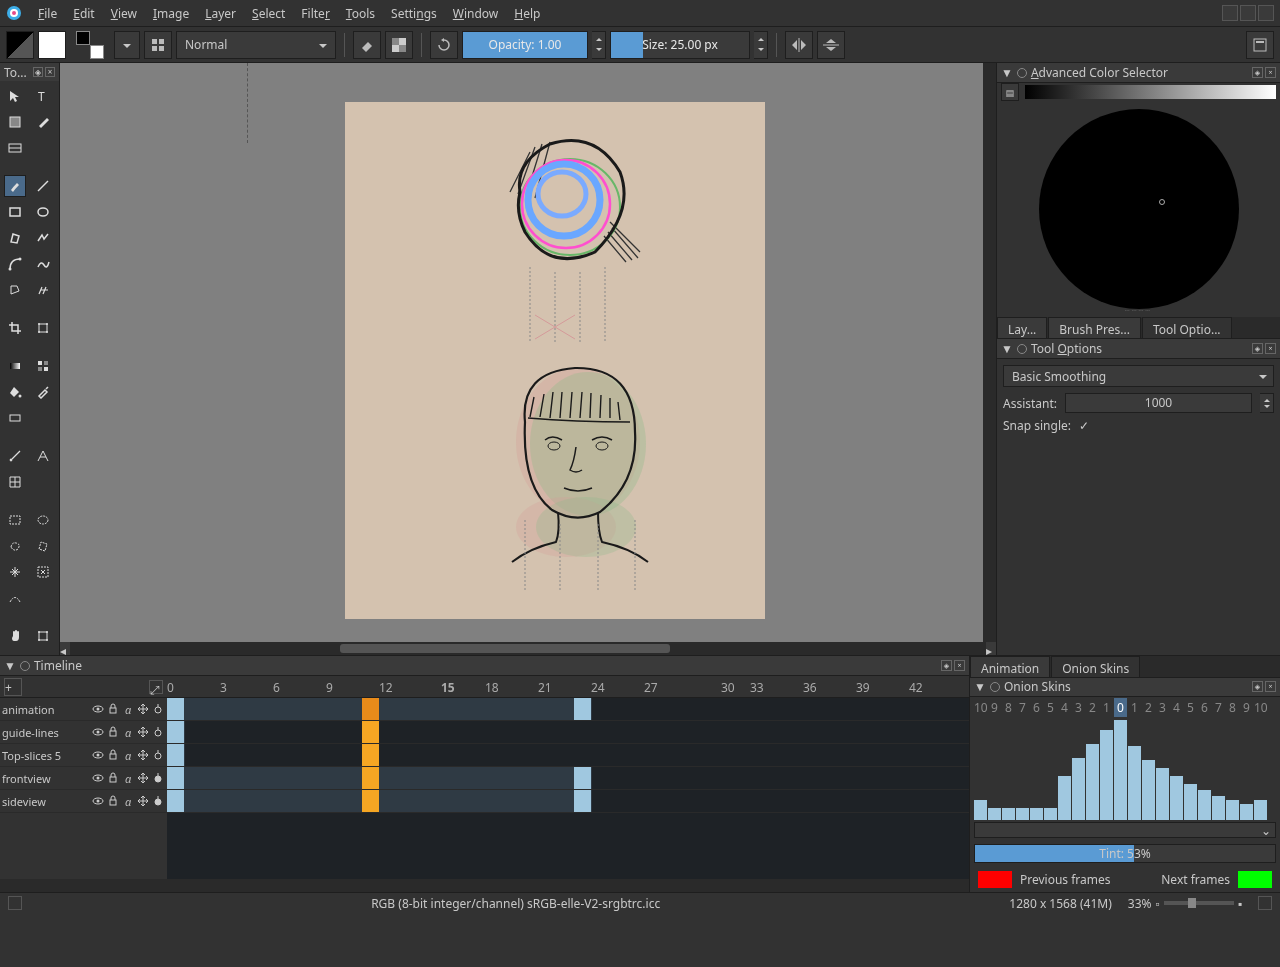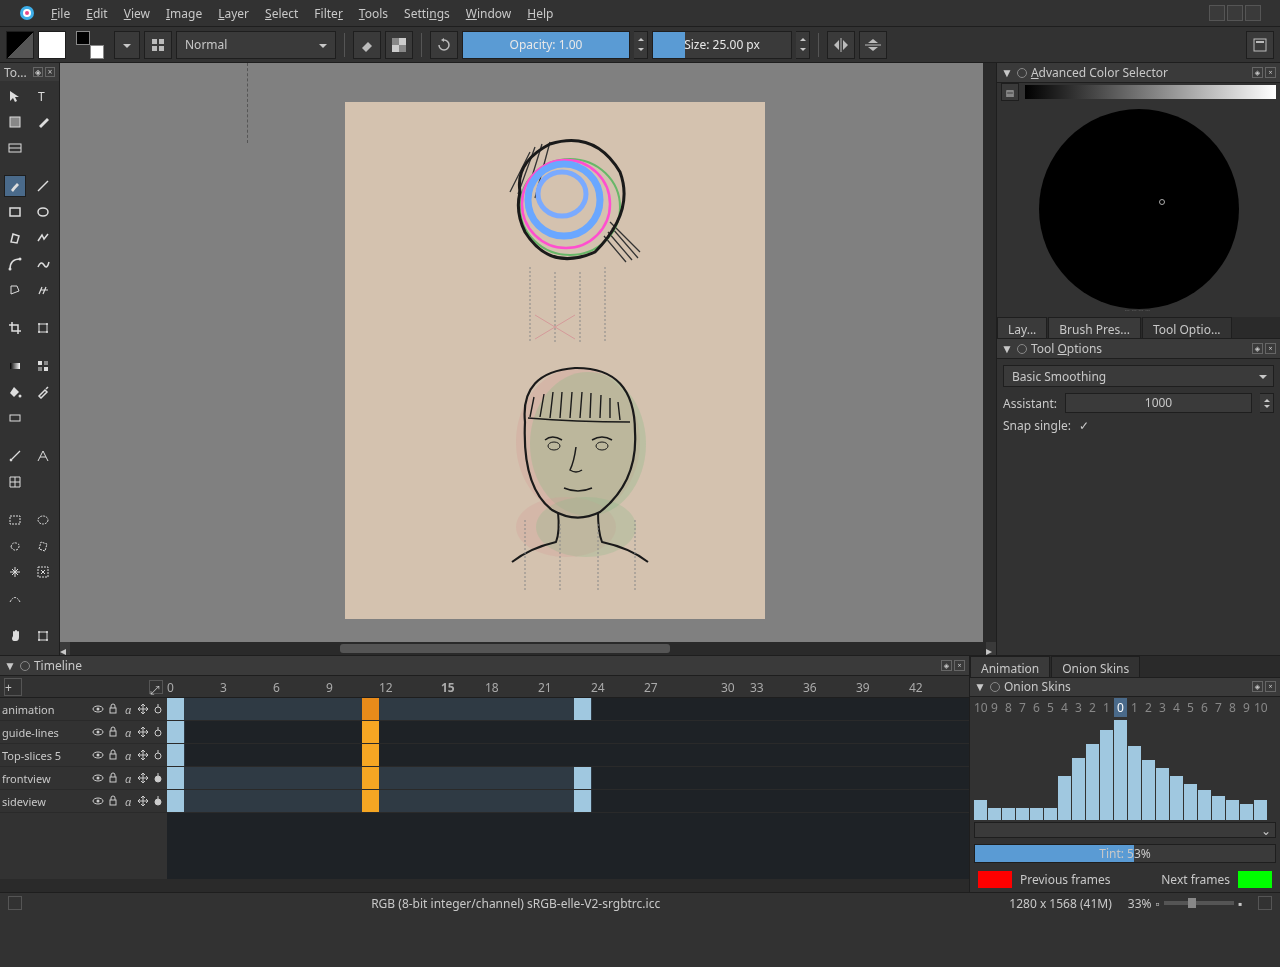--- a/index.html
+++ b/index.html
@@ -1,41 +1,41 @@
 <!DOCTYPE html>
 <html><head>
 <meta charset="utf-8">
 <style>
 * { margin:0; padding:0; box-sizing:border-box; font-family:"Noto Sans",sans-serif; font-size:12px; -webkit-user-select:none; user-select:none;}
 html,body{width:1280px;height:967px;background:#323232;color:#c8c8c8;overflow:hidden;}
 svg{display:block;}
 
 
-#menubar{height:27px;background:#323232;display:flex;align-items:center;padding:0 19px;border-bottom:1px solid #1e1e1e;}
+#menubar{height:27px;background:#323232;display:flex;align-items:center;padding:0 6px;border-bottom:1px solid #1e1e1e;}
 #menubar .logo{width:16px;height:16px;margin-right:8px;}
 #menubar .mitem{padding:4px 8px;color:#c8c8c8;}
 #menubar .mitem u{text-decoration:underline;}
 #menubar .wbtns{margin-left:auto;display:flex;gap:2px;}
 #menubar .wbtns .wb{width:16px;height:16px;border:1px solid #555;background:#3a3a3a;}
 
 
 #toolbar{height:36px;background:#323232;display:flex;align-items:center;padding:0 6px;gap:4px;border-bottom:1px solid #1e1e1e;}
 .swatch{width:28px;height:28px;border:1px solid #1e1e1e;}
 .swatch.fg{background:linear-gradient(135deg,#000 50%,#555 50%);}
 .swatch.bg{background:#fff;}
 .fgbg{position:relative;width:28px;height:28px;margin:0 6px;}
 .fgbg .a{position:absolute;width:14px;height:14px;background:#000;border:1px solid #888;left:0;top:0;}
 .fgbg .b{position:absolute;width:14px;height:14px;background:#fff;border:1px solid #888;right:0;bottom:0;}
 .tdrop{width:26px;height:28px;background:#3a3a3a;border:1px solid #1e1e1e;position:relative;}
 .tdrop::after{content:"";position:absolute;left:8px;top:12px;border:4px solid transparent;border-top-color:#c8c8c8;}
 .tbtn{width:28px;height:28px;background:#3a3a3a;border:1px solid #1e1e1e;display:flex;align-items:center;justify-content:center;}
 .blend{width:160px;height:28px;background:#3a3a3a;border:1px solid #1e1e1e;display:flex;align-items:center;padding:0 8px;position:relative;}
 .blend::after{content:"";position:absolute;right:8px;top:12px;border:4px solid transparent;border-top-color:#c8c8c8;}
 .slider-box{height:28px;border:1px solid #1e1e1e;display:flex;align-items:center;justify-content:center;color:#e8e8e8;position:relative;}
-.slider-box.opac{width:168px;background:#5a9bd4;}
+.slider-box.opac{width:126px;background:#5a9bd4;}
 .slider-box.size{width:140px;background:#3a3a3a;}
 .slider-box.size .fill{position:absolute;left:0;top:0;bottom:0;width:32px;background:#5a9bd4;}
 .slider-box span{position:relative;}
 .spin{width:14px;height:28px;display:flex;flex-direction:column;border:1px solid #1e1e1e;border-left:none;}
 .spin div{flex:1;background:#3a3a3a;display:flex;align-items:center;justify-content:center;}
 .spin div::before{content:"";border:3px solid transparent;}
 .spin .up::before{border-bottom-color:#c8c8c8;}
 .spin .dn::before{border-top-color:#c8c8c8;}
 .sep{width:1px;height:24px;background:#555;margin:0 4px;}
 

